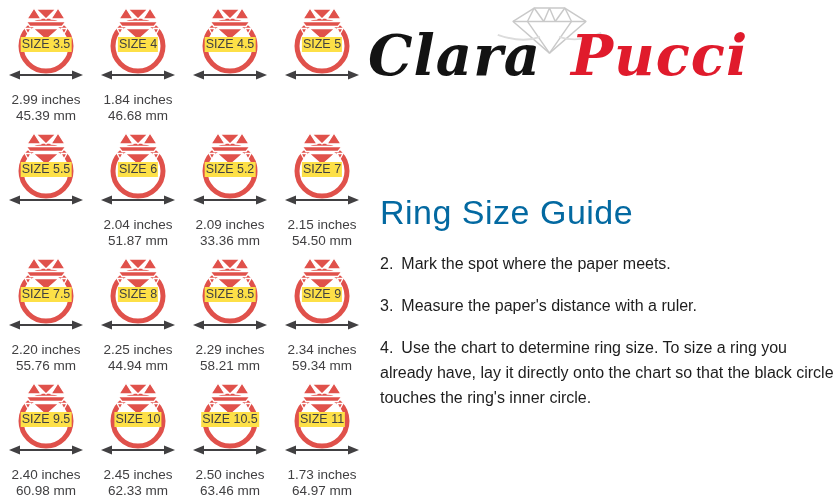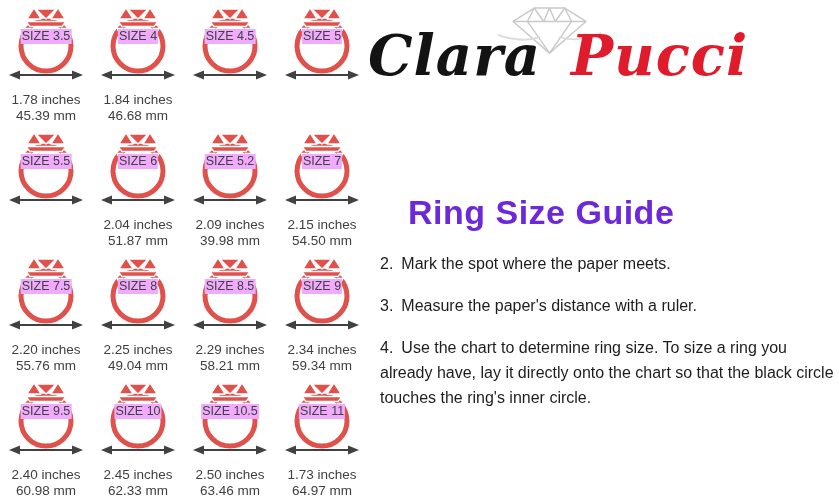--- a/index.html
+++ b/index.html
@@ -26,43 +26,43 @@
     grid-auto-rows:125px;
   }
   .cell{position:relative;width:92px;height:125px;}
   .figure{position:relative;height:81px;}
   .figure svg{display:block;margin-top:3px;}
   .ring-circle{fill:none;stroke:var(--ring-red);stroke-width:5;}
   .diamond{fill:var(--ring-red);stroke:#ffffff;stroke-width:1.3;stroke-linejoin:round;}
   .arrow-line{stroke:var(--text-dark);stroke-width:2.2;}
   .arrow-head{fill:var(--text-dark);stroke:none;}
   .size-label{
-    position:absolute;left:50%;top:24px;transform:translateX(-50%);
-    background:#f0abfc;
+    position:absolute;left:50%;top:32px;transform:translateX(-50%);
+    background:#fde047;
     font-size:12.5px;line-height:15px;color:var(--text-dark);
     white-space:nowrap;padding:0 1px;
   }
   .measure{
     margin-top:6px;text-align:center;
     font-size:13.5px;line-height:16px;color:var(--text-dark);
   }
   
   .logo-diamond{position:absolute;left:492px;top:4px;}
   .brand{
     position:absolute;left:368px;top:22px;
     font-family:"DejaVu Serif", serif;
     font-style:italic;font-weight:bold;
     font-size:56px;white-space:nowrap;letter-spacing:1px;
   }
   .brand-first{color:var(--logo-black);}
   .brand-second{color:var(--logo-red);margin-left:30px;}
   
   .guide-title{
     position:absolute;left:380px;top:193px;
-    font-size:34px;font-weight:bold;color:#6d28d9;letter-spacing:.5px;margin-left:28px;
+    font-size:34px;font-weight:normal;color:#0369a1;letter-spacing:.5px;
   }
   .steps{
     position:absolute;left:380px;top:251px;width:456px;
     font-size:16px;line-height:25px;color:var(--body-text);
   }
   .step{margin:0 0 17px 0;}
   .step-num{margin-right:8px;}
 </style>
 </head>
 <body>
@@ -83,21 +83,21 @@
         </g>
         <g>
           <line class="arrow-line" x1="17" y1="70" x2="75" y2="70"></line>
           <polygon class="arrow-head" points="9,70 20,65.4 20,74.6"></polygon>
           <polygon class="arrow-head" points="83,70 72,65.4 72,74.6"></polygon>
         </g>
       </svg>
       <span class="size-label">SIZE 3.5</span>
     </div>
     <div class="measure">
-      <div class="val-inches">1.78 inches</div>
+      <div class="val-inches">2.99 inches</div>
       <div class="val-mm">45.39 mm</div>
     </div>
   </div>
 
   <div class="cell">
     <div class="figure">
       <svg width="92" height="78" viewBox="0 0 92 78">
         <circle class="ring-circle" cx="46" cy="41" r="25"></circle>
         <g>
           <polygon class="diamond" points="27,14 34,3 41,14"></polygon>
@@ -234,21 +234,21 @@
         <g>
           <line class="arrow-line" x1="17" y1="70" x2="75" y2="70"></line>
           <polygon class="arrow-head" points="9,70 20,65.4 20,74.6"></polygon>
           <polygon class="arrow-head" points="83,70 72,65.4 72,74.6"></polygon>
         </g>
       </svg>
       <span class="size-label">SIZE 5.2</span>
     </div>
     <div class="measure">
       <div class="val-inches">2.09 inches</div>
-      <div class="val-mm">39.98 mm</div>
+      <div class="val-mm">33.36 mm</div>
     </div>
   </div>
 
   <div class="cell">
     <div class="figure">
       <svg width="92" height="78" viewBox="0 0 92 78">
         <circle class="ring-circle" cx="46" cy="41" r="25"></circle>
         <g>
           <polygon class="diamond" points="27,14 34,3 41,14"></polygon>
           <polygon class="diamond" points="51,14 58,3 65,14"></polygon>
@@ -315,21 +315,21 @@
         <g>
           <line class="arrow-line" x1="17" y1="70" x2="75" y2="70"></line>
           <polygon class="arrow-head" points="9,70 20,65.4 20,74.6"></polygon>
           <polygon class="arrow-head" points="83,70 72,65.4 72,74.6"></polygon>
         </g>
       </svg>
       <span class="size-label">SIZE 8</span>
     </div>
     <div class="measure">
       <div class="val-inches">2.25 inches</div>
-      <div class="val-mm">49.04 mm</div>
+      <div class="val-mm">44.94 mm</div>
     </div>
   </div>
 
   <div class="cell">
     <div class="figure">
       <svg width="92" height="78" viewBox="0 0 92 78">
         <circle class="ring-circle" cx="46" cy="41" r="25"></circle>
         <g>
           <polygon class="diamond" points="27,14 34,3 41,14"></polygon>
           <polygon class="diamond" points="51,14 58,3 65,14"></polygon>

